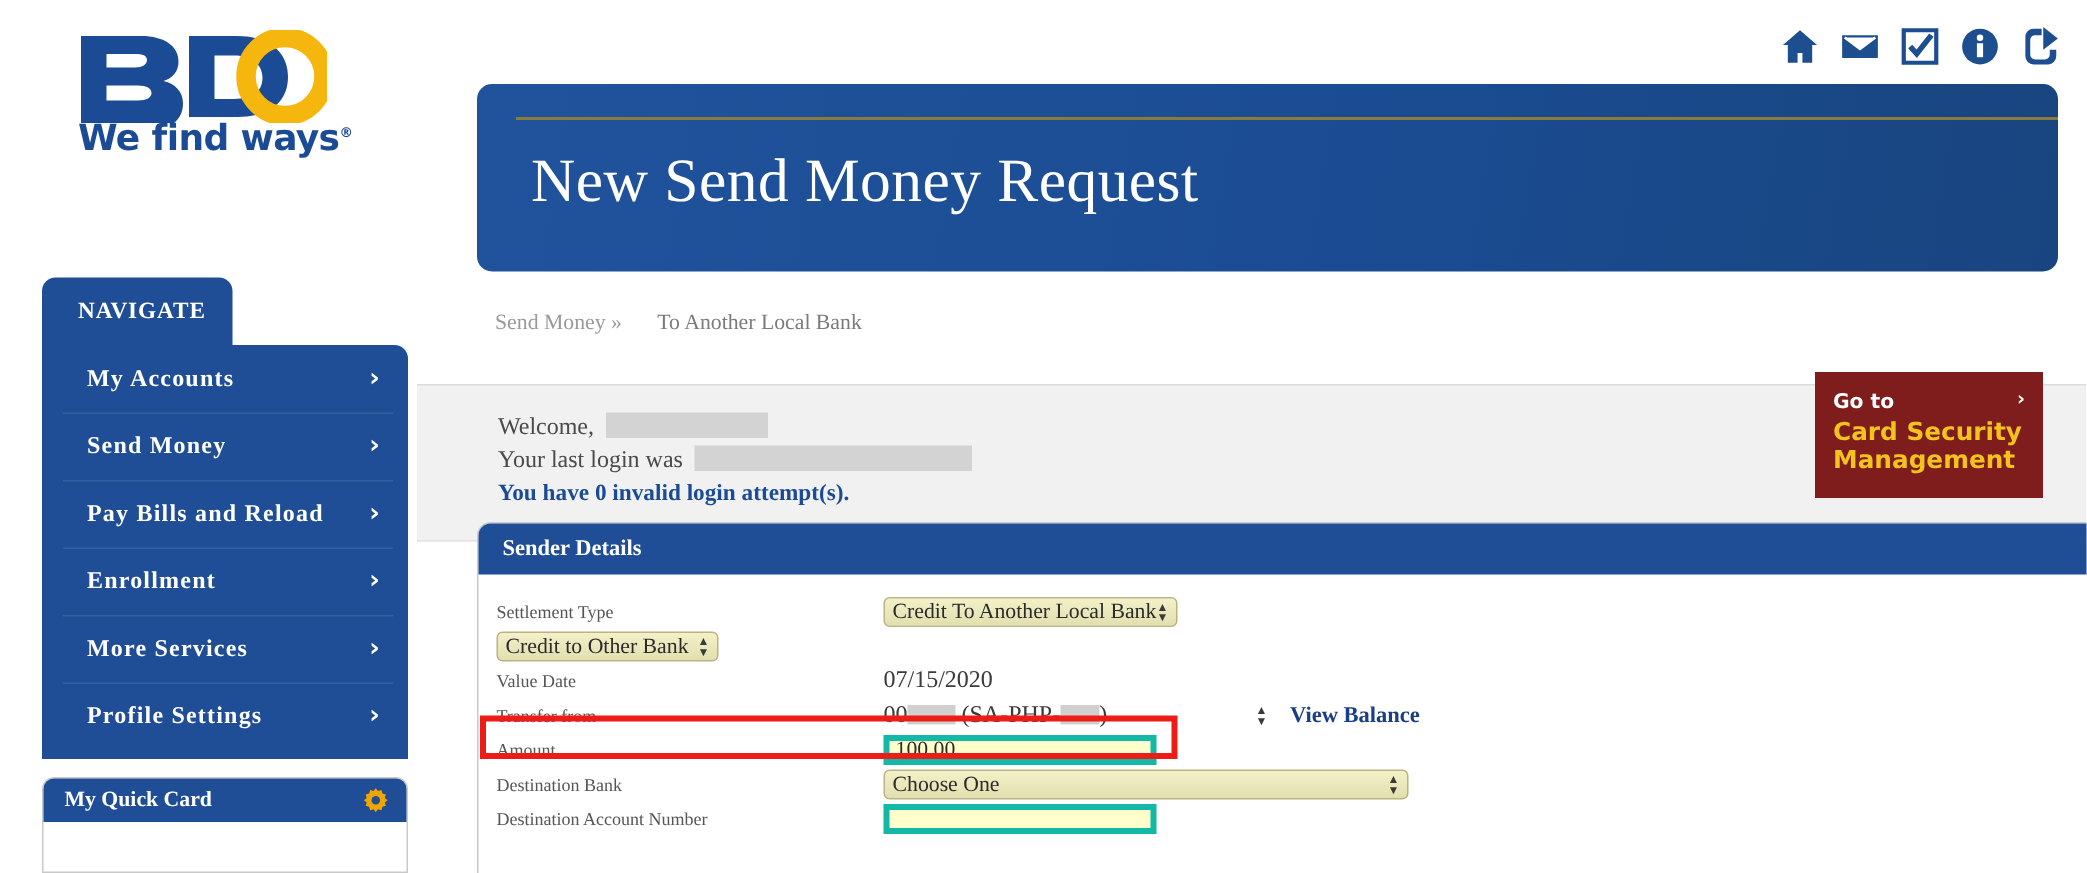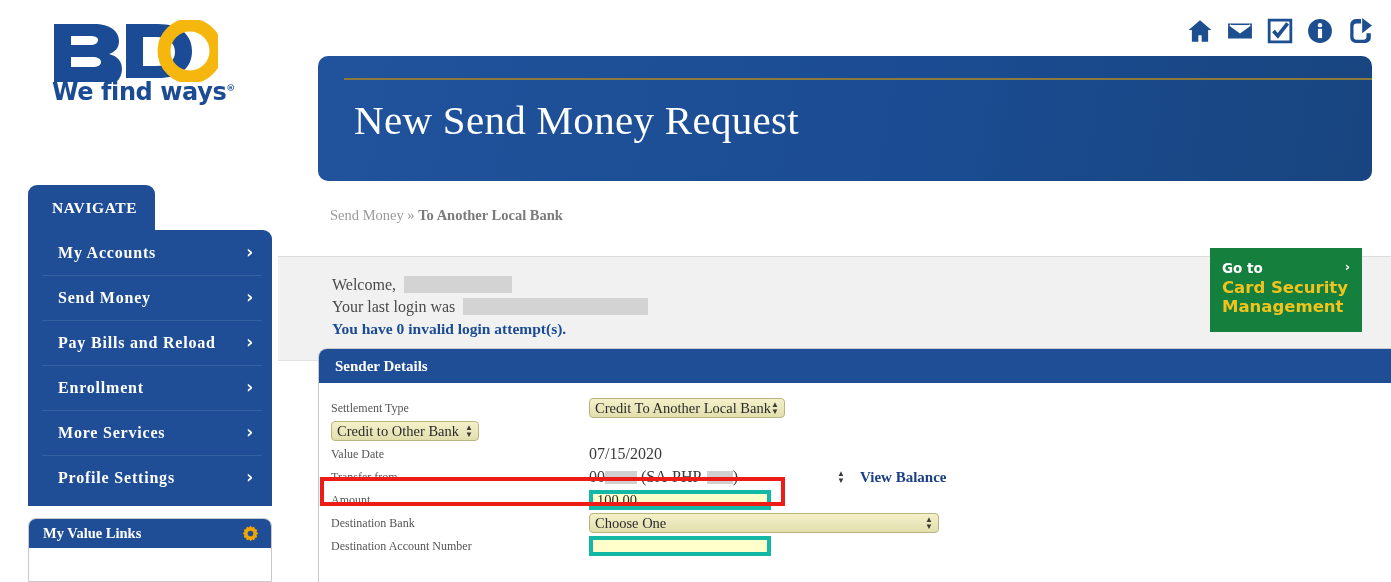--- a/index.html
+++ b/index.html
@@ -93,21 +93,21 @@
     position: absolute; left: 36px; top: 40px;
     color: #ffffff;
     font-family: "Liberation Serif", "DejaVu Serif", serif;
     font-size: 41px; letter-spacing: 0.3px;
   }
 
   .crumb {
     position: absolute; left: 330px; top: 207px;
     font-family: "Liberation Serif", serif; font-size: 14.5px; color: #9a9a9a;
   }
-  .crumb .cur { color: #7b7b7b; font-weight: bold; }
+  .crumb .cur { color: #7b7b7b; font-weight: normal; margin-left: 20px; }
   .crumb a { color: #9a9a9a; text-decoration: none; }
 
   .welcome-bar {
     position: absolute; left: 278px; top: 232px;
     width: 1113px; height: 105px;
     background: #f1f1f1;
     border-top: 1px solid #dcdcdc;
     border-bottom: 1px solid #e2e2e2;
     margin-top: 24px;
   }
@@ -269,21 +269,21 @@
       <span class="nav-chev">›</span>
     </div>
     <div class="nav-item">
       <span class="lbl">Profile Settings</span>
       <span class="nav-chev">›</span>
     </div>
   </div>
 
   <div class="quick-panel">
     <div class="quick-head">
-      <span>My Value Links</span>
+      <span>My Quick Card</span>
       <svg class="gear" viewBox="0 0 24 24">
         <path d="M12 0.8 l2.1 2.6 3.2-1 1 3.2 3.2 1 -1 3.2 2.6 2.1 -2.6 2.1 1 3.2 -3.2 1 -1 3.2 -3.2-1 -2.1 2.6 -2.1-2.6 -3.2 1 -1-3.2 -3.2-1 1-3.2 -2.6-2.1 2.6-2.1 -1-3.2 3.2-1 1-3.2 3.2 1 Z" fill="#f0a500"></path>
         <circle cx="12" cy="12" r="4" fill="#1f4e96"></circle>
       </svg>
     </div>
   </div>
 
   <div class="banner">
     <div class="banner-rule"></div>
     <div class="banner-title">New Send Money Request</div>
@@ -302,21 +302,21 @@
         <span class="redact" style="width:108px;margin-left:4px;"></span>
       </div>
       <div>
         <span>Your last login was</span>
         <span class="redact" style="width:185px;margin-left:4px;"></span>
       </div>
     </div>
     <div class="invalid">You have 0 invalid login attempt(s).</div>
   </div>
 
-  <div class="csm" style="background: #15803d;">
+  <div class="csm" style="background: #7f1d1d;">
     <div class="csm-goto">Go to</div>
     <div class="csm-chev">›</div>
     <div class="csm-main">
       <div style="color: rgb(242, 195, 28);">Card Security</div>
       <div style="color: rgb(242, 195, 28);">Management</div>
     </div>
   </div>
 
   <div class="panel">
     <div class="panel-head">

